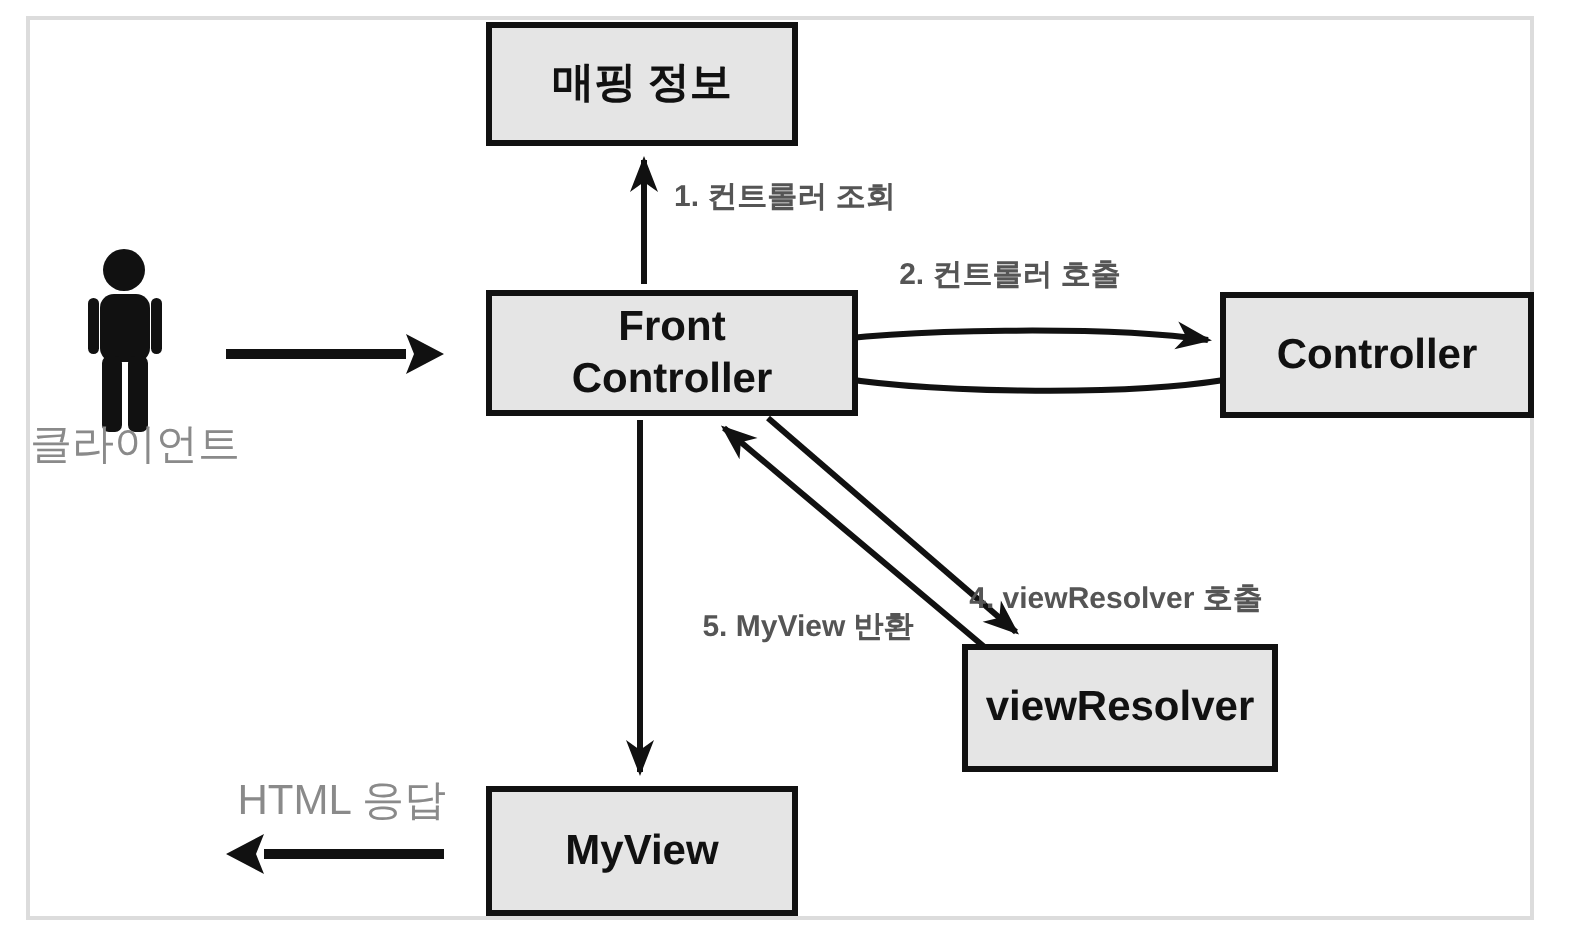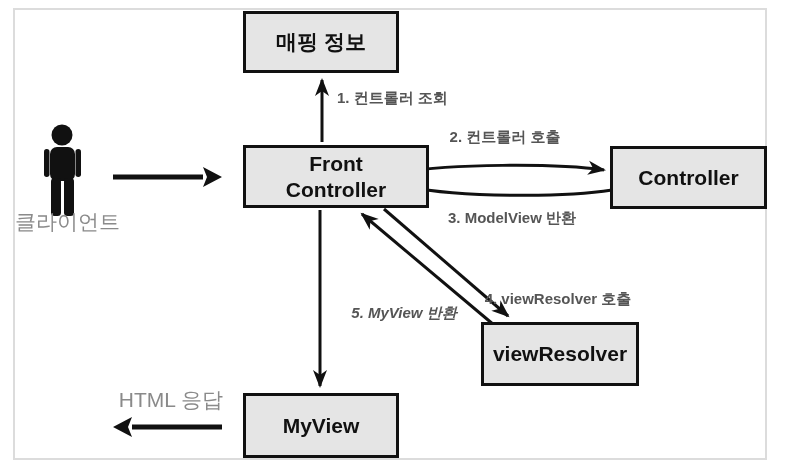--- a/index.html
+++ b/index.html
@@ -105,17 +105,16 @@
 
   <div class="box" style="left:243px; top:393px; width:156px; height:65px;">
     <span class="bl">MyView</span>
   </div>
 
   <div class="flow-label" style="left:105px; top:386px; width:118px;text-align:right;">HTML 응답</div>
   <div class="flow-label" style="left:15px; top:208px; width:100px;">클라이언트</div>
 
   <div class="step-label" style="left:337px; top:89px; text-align:right;">1. 컨트롤러 조회</div>
   <div class="step-label" style="left:420px; top:128px; width:170px;">2. 컨트롤러 호출</div>
-  <div class="step-label" style="left:427px; top:209px; width:170px;">3. ModelView 반환</div>
   <div class="step-label" style="left:473px; top:258px; width:170px;margin-top:32px;">4. viewResolver 호출</div>
-  <div class="step-label" style="left:334px; top:304px; width:140px;font-style:italic;">5. MyView 반환</div>
+  <div class="step-label" style="left:334px; top:304px; width:140px;">5. MyView 반환</div>
 
 </div>
 
 </body></html>

